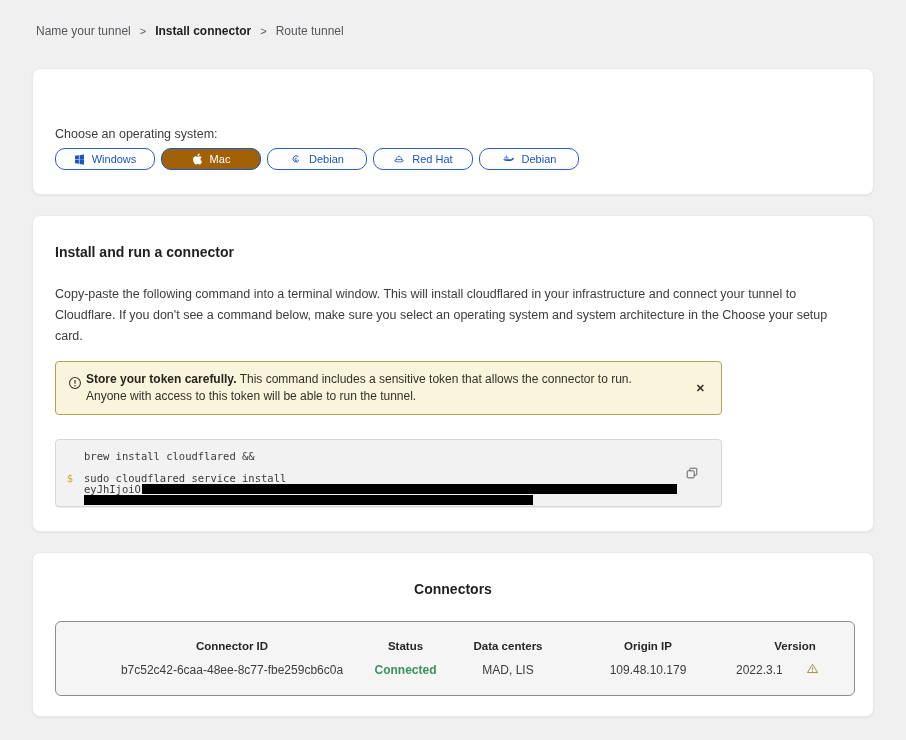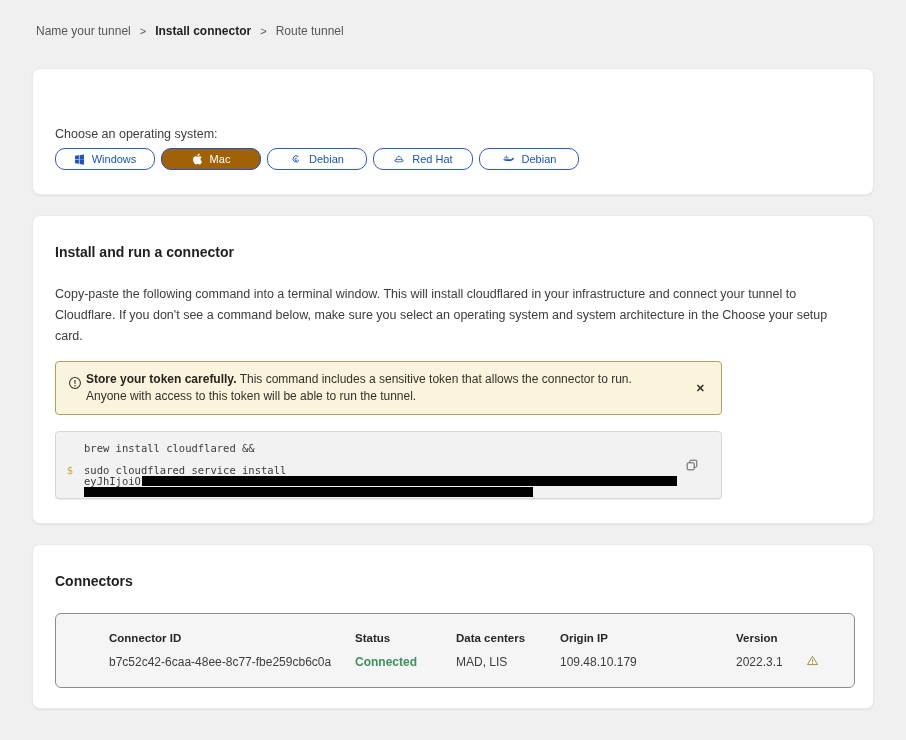--- a/index.html
+++ b/index.html
@@ -29,34 +29,34 @@
   .card-install { padding: 28px 22px 24px 22px; }
   .desc { margin-top: 24px; font-size: 12.5px; line-height: 21px; color: #3c3c41; width: 792px; }
 
   .warning { margin-top: 14px; width: 667px; background: #fbf4dc; border: 1px solid #b3a25e; border-radius: 4px;
              display: flex; align-items: flex-start; padding: 9px 12px 9px 12px; gap: 4px; }
   .warning-icon { flex: 0 0 auto; margin-top: 5px; }
   .warning-text { flex: 1 1 auto; font-size: 12px; line-height: 17px; color: #32302a; padding-right: 14px; }
   .warning-text b { color: #26241f; }
   .warning-close { flex: 0 0 auto; align-self: center; color: #33312c; font-size: 11px; font-weight: bold; cursor: pointer; padding: 2px 4px; }
 
-  .codeblock { position: relative; margin-top: 16px; width: 667px; height: 68px; background: #f2f2f2;
+  .codeblock { position: relative; margin-top: 24px; width: 667px; height: 68px; background: #f2f2f2;
                border: 1px solid #d7d7d8; border-radius: 4px; padding: 10px 0 0 0;
                font-family: "DejaVu Sans Mono", monospace; font-size: 10.5px; color: #3a3a3e;
                box-shadow: 0 1px 1px rgba(0,0,0,0.08); }
   .code-line { display: flex; line-height: 11px; white-space: pre; }
   .code-line .gutter { width: 28px; flex: 0 0 auto; text-align: center; }
   .code-line.first { margin-bottom: 10px; line-height: 13px; }
   .prompt { color: #cfa43a; }
   .redact { display: inline-block; height: 10px; background: #000000; vertical-align: middle; }
   .redact.r1 { width: 535px; margin-left: 1px; }
   .redact.r2 { width: 449px; }
   .copy-btn { position: absolute; top: 26px; right: 22px; cursor: pointer; background: none; border: none; }
 
-  .card-connectors { padding: 28px 22px 20px 22px; }
+  .card-connectors { padding: 28px 22px 20px 22px; text-align: center; }
   .ctable { margin-top: 24px; width: 800px; background: #f5f5f5; border: 1px solid #8d8d90; border-radius: 6px;
             padding: 18px 0 17px 53px; }
   .trow { display: grid; grid-template-columns: 246px 101px 104px 176px auto; align-items: center; }
   .trow.head { font-size: 11.5px; font-weight: bold; color: #26262b; }
   .trow.data { margin-top: 10px; font-size: 12px; color: #3c3c41; }
   .cell-status { color: #3d915f; font-weight: bold; }
   .cell-version { display: flex; align-items: center; gap: 23px; }
 </style>
 </head>
 <body>

